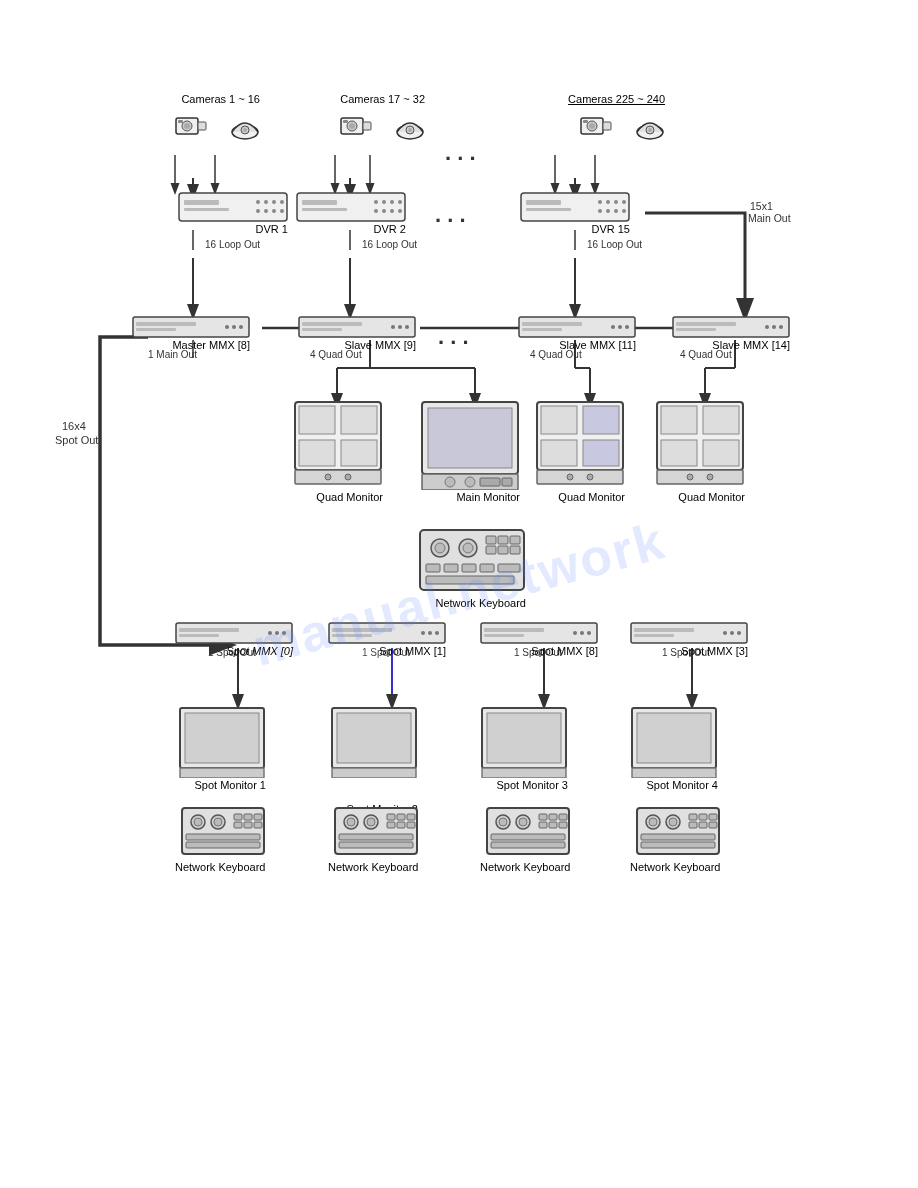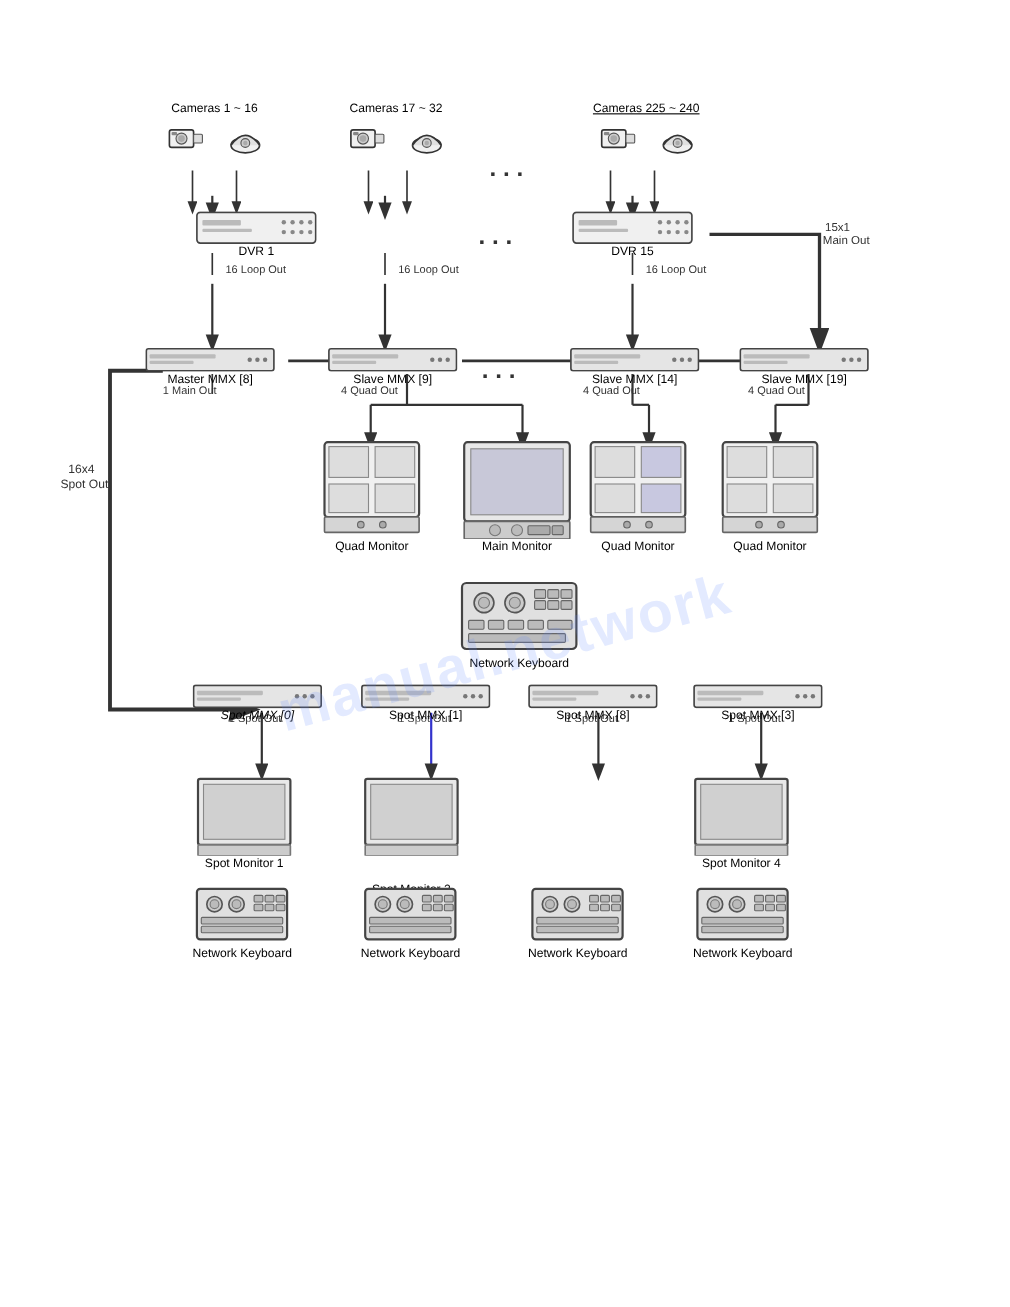--- a/index.html
+++ b/index.html
@@ -32,21 +32,21 @@
       pointer-events: none;
       white-space: nowrap;
       z-index: 100;
       letter-spacing: 2px;
     }
 
     
     .box {
       display: flex;
       flex-direction: column;
-      align-items: center;
+      align-items: flex-end;
       position: absolute;
     }
 
     .label {
       text-align: center;
       font-size: 11px;
       line-height: 1.3;
       color: #000;
     }
 
@@ -220,20 +220,36 @@
       <circle cx="96" cy="10" r="2" fill="#888"></circle>
       <circle cx="104" cy="10" r="2" fill="#888"></circle>
       <circle cx="80" cy="19" r="2" fill="#888"></circle>
       <circle cx="88" cy="19" r="2" fill="#888"></circle>
       <circle cx="96" cy="19" r="2" fill="#888"></circle>
       <circle cx="104" cy="19" r="2" fill="#888"></circle>
     </svg>
     <div class="label">DVR 1</div>
   </div>
 
+  <div class="box" style="left:296px; top:192px;">
+    <svg width="110" height="30" viewBox="0 0 110 30">
+      <rect x="1" y="1" width="108" height="28" rx="3" fill="#f0f0f0" stroke="#444" stroke-width="1.5"></rect>
+      <rect x="6" y="8" width="35" height="5" rx="1" fill="#bbb"></rect>
+      <rect x="6" y="16" width="45" height="3" rx="1" fill="#bbb"></rect>
+      <circle cx="80" cy="10" r="2" fill="#888"></circle>
+      <circle cx="88" cy="10" r="2" fill="#888"></circle>
+      <circle cx="96" cy="10" r="2" fill="#888"></circle>
+      <circle cx="104" cy="10" r="2" fill="#888"></circle>
+      <circle cx="80" cy="19" r="2" fill="#888"></circle>
+      <circle cx="88" cy="19" r="2" fill="#888"></circle>
+      <circle cx="96" cy="19" r="2" fill="#888"></circle>
+      <circle cx="104" cy="19" r="2" fill="#888"></circle>
+    </svg>
+    <div class="label">DVR 2</div>
+  </div>
 
   <div style="position:absolute; left:435px; top:202px; font-size:22px; font-weight:bold; color:#333;">. . .</div>
 
   <div class="box" style="left:520px; top:192px;">
     <svg width="110" height="30" viewBox="0 0 110 30">
       <rect x="1" y="1" width="108" height="28" rx="3" fill="#f0f0f0" stroke="#444" stroke-width="1.5"></rect>
       <rect x="6" y="8" width="35" height="5" rx="1" fill="#bbb"></rect>
       <rect x="6" y="16" width="45" height="3" rx="1" fill="#bbb"></rect>
       <circle cx="80" cy="10" r="2" fill="#888"></circle>
       <circle cx="88" cy="10" r="2" fill="#888"></circle>
@@ -275,33 +291,33 @@
 
   <div class="box" style="left:518px; top:316px;">
     <svg width="118" height="22" viewBox="0 0 118 22">
       <rect x="1" y="1" width="116" height="20" rx="2" fill="#e5e5e5" stroke="#444" stroke-width="1.5"></rect>
       <rect x="4" y="6" width="60" height="4" rx="1" fill="#bbb"></rect>
       <rect x="4" y="12" width="40" height="3" rx="1" fill="#bbb"></rect>
       <circle cx="95" cy="11" r="2" fill="#777"></circle>
       <circle cx="102" cy="11" r="2" fill="#777"></circle>
       <circle cx="109" cy="11" r="2" fill="#777"></circle>
     </svg>
+    <div class="label">Slave  MMX [11]</div>
+  </div>
+
+  <div class="box" style="left:672px; top:316px;">
+    <svg width="118" height="22" viewBox="0 0 118 22">
+      <rect x="1" y="1" width="116" height="20" rx="2" fill="#e5e5e5" stroke="#444" stroke-width="1.5"></rect>
+      <rect x="4" y="6" width="60" height="4" rx="1" fill="#bbb"></rect>
+      <rect x="4" y="12" width="40" height="3" rx="1" fill="#bbb"></rect>
+      <circle cx="95" cy="11" r="2" fill="#777"></circle>
+      <circle cx="102" cy="11" r="2" fill="#777"></circle>
+      <circle cx="109" cy="11" r="2" fill="#777"></circle>
+    </svg>
     <div class="label">Slave  MMX [14]</div>
-  </div>
-
-  <div class="box" style="left:672px; top:316px;">
-    <svg width="118" height="22" viewBox="0 0 118 22">
-      <rect x="1" y="1" width="116" height="20" rx="2" fill="#e5e5e5" stroke="#444" stroke-width="1.5"></rect>
-      <rect x="4" y="6" width="60" height="4" rx="1" fill="#bbb"></rect>
-      <rect x="4" y="12" width="40" height="3" rx="1" fill="#bbb"></rect>
-      <circle cx="95" cy="11" r="2" fill="#777"></circle>
-      <circle cx="102" cy="11" r="2" fill="#777"></circle>
-      <circle cx="109" cy="11" r="2" fill="#777"></circle>
-    </svg>
-    <div class="label">Slave  MMX [19]</div>
   </div>
 
   <div class="box" style="left:293px; top:400px;">
     <svg width="90" height="90" viewBox="0 0 90 90">
 
       <rect x="2" y="2" width="86" height="68" rx="3" fill="#f0f0f0" stroke="#444" stroke-width="2"></rect>
 
       <rect x="6" y="6" width="36" height="28" fill="#ddd" stroke="#888" stroke-width="1"></rect>
       <rect x="48" y="6" width="36" height="28" fill="#ddd" stroke="#888" stroke-width="1"></rect>
       <rect x="6" y="40" width="36" height="26" fill="#ddd" stroke="#888" stroke-width="1"></rect>
@@ -445,20 +461,28 @@
 
   <div class="box" style="left:330px; top:706px;gap:24px;">
     <svg width="88" height="72" viewBox="0 0 88 72">
       <rect x="2" y="2" width="84" height="60" rx="2" fill="#e8e8e8" stroke="#444" stroke-width="2"></rect>
       <rect x="7" y="7" width="74" height="50" fill="#d0d0d0" stroke="#888" stroke-width="1"></rect>
       <rect x="2" y="62" width="84" height="10" rx="1" fill="#ccc" stroke="#777" stroke-width="1.5"></rect>
     </svg>
     <div class="label">Spot Monitor 2</div>
   </div>
 
+  <div class="box" style="left:480px; top:706px;">
+    <svg width="88" height="72" viewBox="0 0 88 72">
+      <rect x="2" y="2" width="84" height="60" rx="2" fill="#e8e8e8" stroke="#444" stroke-width="2"></rect>
+      <rect x="7" y="7" width="74" height="50" fill="#d0d0d0" stroke="#888" stroke-width="1"></rect>
+      <rect x="2" y="62" width="84" height="10" rx="1" fill="#ccc" stroke="#777" stroke-width="1.5"></rect>
+    </svg>
+    <div class="label">Spot Monitor 3</div>
+  </div>
 
   <div class="box" style="left:630px; top:706px;">
     <svg width="88" height="72" viewBox="0 0 88 72">
       <rect x="2" y="2" width="84" height="60" rx="2" fill="#e8e8e8" stroke="#444" stroke-width="2"></rect>
       <rect x="7" y="7" width="74" height="50" fill="#d0d0d0" stroke="#888" stroke-width="1"></rect>
       <rect x="2" y="62" width="84" height="10" rx="1" fill="#ccc" stroke="#777" stroke-width="1.5"></rect>
     </svg>
     <div class="label">Spot Monitor 4</div>
   </div>
 

